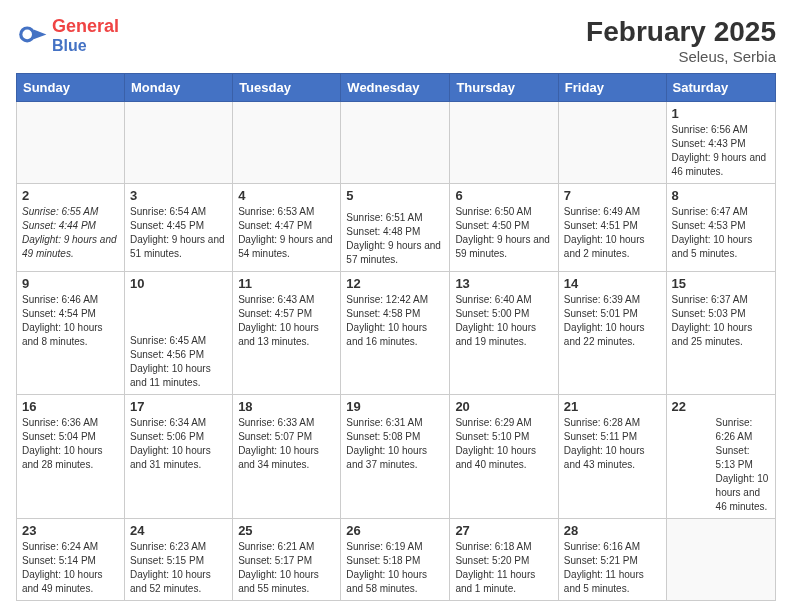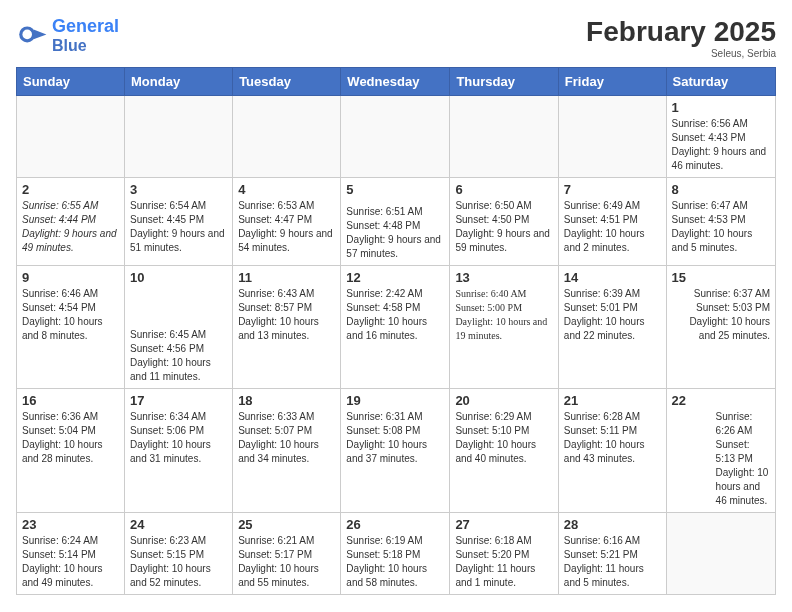--- a/index.html
+++ b/index.html
@@ -27,21 +27,21 @@
     }
     .title-block {
       text-align: right;
     }
     .title-block h1 {
       font-size: 28px;
       font-weight: bold;
       color: #333;
     }
     .title-block p {
-      font-size: 10px;
+      font-size: 15px;
       color: #555;
     }
     .calendar {
       width: 100%;
       border-collapse: collapse;
       border: 1px solid #737373;
       padding-left: 20px;
     }
     .calendar th {
       background-color: #4472C4;
@@ -84,21 +84,21 @@
 <body>
 
 <div class="header-area">
   <div class="logo">
     <svg class="logo-icon" viewBox="0 0 40 40">
       <circle cx="14" cy="18" r="10" fill="#4472C4"></circle>
       <circle cx="14" cy="18" r="6" fill="white"></circle>
       <polygon points="22,12 38,18 22,24" fill="#4472C4"></polygon>
     </svg>
     <div>
-      <span style="font-size:18px;font-weight:bold;color:#3b82f6;">General</span><br>
+      <span style="font-size:18px;font-weight:bold;color:#ef4444;">General</span><br>
       <span style="font-size:16px;font-weight:bold;color:#4472C4;">Blue</span>
     </div>
   </div>
   <div class="title-block">
     <h1>February 2025</h1>
     <p>Seleus, Serbia</p>
   </div>
 </div>
 
 <table class="calendar">
@@ -181,44 +181,44 @@
         </td>
         <td>
           <span class="day-number">10</span>
           <div class="day-info" style="white-space: pre-line; margin-top: 43px;">Sunrise: 6:45 AM
 Sunset: 4:56 PM
 Daylight: 10 hours and 11 minutes.</div>
         </td>
         <td>
           <span class="day-number">11</span>
           <div class="day-info" style="white-space: pre-line;">Sunrise: 6:43 AM
-Sunset: 8:57 PM
+Sunset: 4:57 PM
 Daylight: 10 hours and 13 minutes.</div>
         </td>
         <td>
           <span class="day-number">12</span>
-          <div class="day-info" style="white-space: pre-line;">Sunrise: 2:42 AM
+          <div class="day-info" style="white-space: pre-line;">Sunrise: 12:42 AM
 Sunset: 4:58 PM
 Daylight: 10 hours and 16 minutes.</div>
         </td>
         <td>
           <span class="day-number">13</span>
-          <div class="day-info" style="white-space: pre-line; font-family: Liberation Serif, serif;">Sunrise: 6:40 AM
+          <div class="day-info" style="white-space: pre-line;">Sunrise: 6:40 AM
 Sunset: 5:00 PM
 Daylight: 10 hours and 19 minutes.</div>
         </td>
         <td>
           <span class="day-number">14</span>
           <div class="day-info" style="white-space: pre-line;">Sunrise: 6:39 AM
 Sunset: 5:01 PM
 Daylight: 10 hours and 22 minutes.</div>
         </td>
         <td>
           <span class="day-number">15</span>
-          <div class="day-info" style="white-space: pre-line; text-align: right;">Sunrise: 6:37 AM
+          <div class="day-info" style="white-space: pre-line;">Sunrise: 6:37 AM
 Sunset: 5:03 PM
 Daylight: 10 hours and 25 minutes.</div>
         </td>
       </tr>
       <tr class="week-row">
         <td>
           <span class="day-number">16</span>
           <div class="day-info" style="white-space: pre-line;">Sunrise: 6:36 AM
 Sunset: 5:04 PM
 Daylight: 10 hours and 28 minutes.</div>

